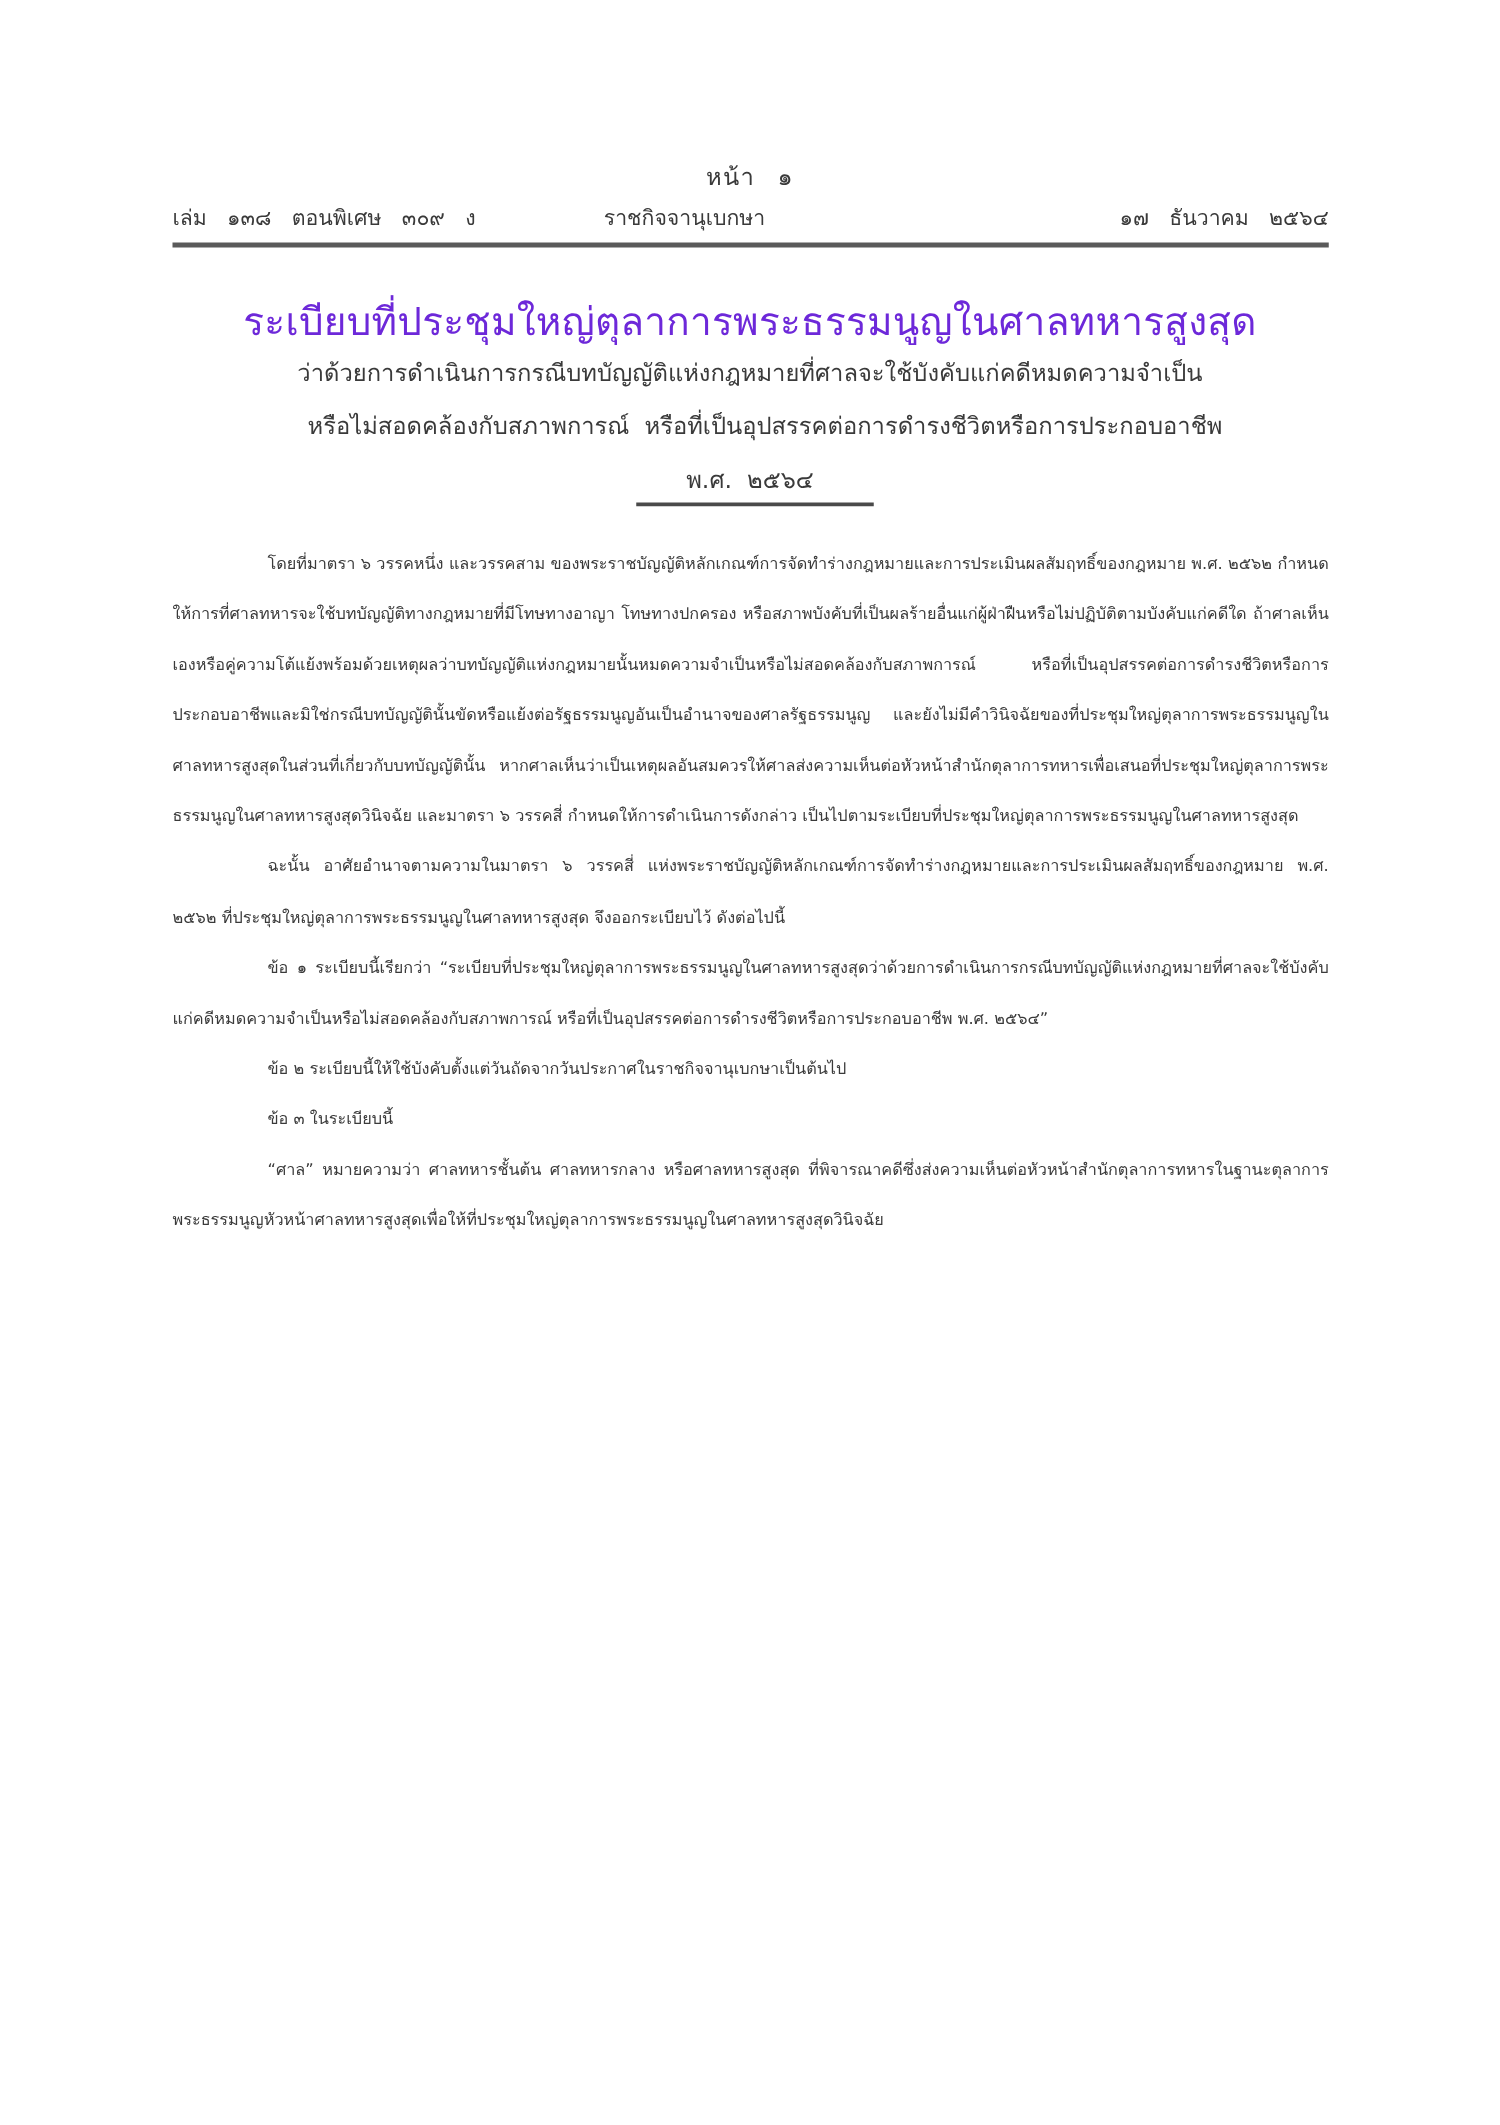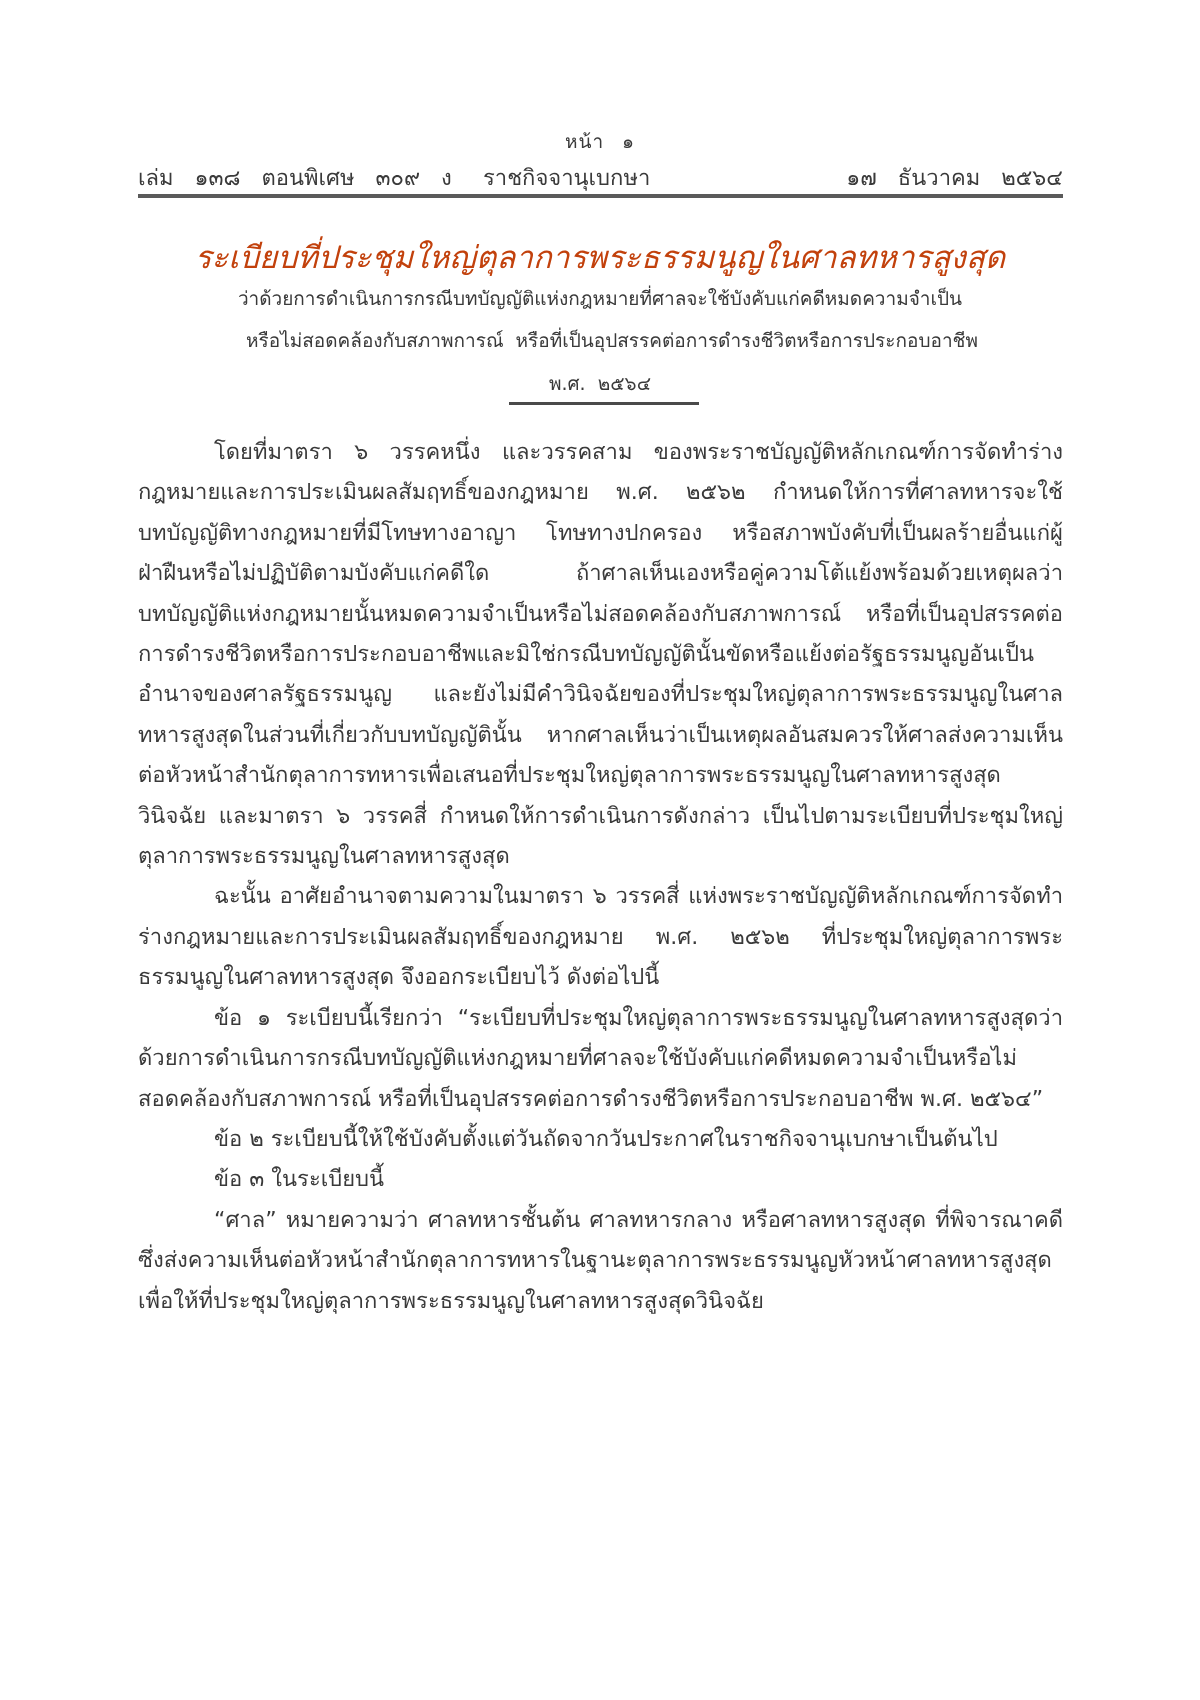--- a/index.html
+++ b/index.html
@@ -9,45 +9,45 @@
     color: #3a3a3a;
   }
   .page { position: absolute; left: 0; top: 0; width: 1072px; height: 1700px; }
   .page-num {
     position: absolute; left: 0; width: 1200px; top: 126px;
     text-align: center; font-size: 19px; letter-spacing: 1px;
   }
   .page-num .n { margin-left: 18px; }
   .header-row {
     position: absolute; left: 138px; width: 925px; top: 160px; height: 30px;
-    font-size: 22px;
+    font-size: 17px;
   }
   .header-row span { position: absolute; top: 0; white-space: nowrap; }
   .h-vol { left: 0; }
   .h-gazette { left: 345px; }
   .h-date { right: 0; }
   .rule-top {
     position: absolute; left: 138px; width: 925px; top: 194px; height: 4px; background: #5a5a5a;
   }
   .title {
     position: absolute; left: 0; width: 1200px; top: 232px; text-align: center;
-    font-size: 31px; color: #c2410c; letter-spacing: 0.2px; font-style: italic;
+    font-size: 31px; color: #6d28d9; letter-spacing: 0.2px;
   }
   .subtitle {
     position: absolute; left: 0; width: 1200px; text-align: center; font-size: 19px;
   }
   .sub1 { top: 283px; }
   .sub2 { top: 325px; }
   .year { top: 368px; }
   .rule-mid {
     position: absolute; left: 509px; width: 190px; top: 402px; height: 3px; background: #4a4a4a;
   }
   .body-text {
     position: absolute; left: 138px; width: 925px; top: 432px;
-    font-size: 22px; line-height: 40.4px;
+    font-size: 13px; line-height: 40.4px;
   }
   .body-text p { margin: 0; text-align: justify; text-align-last: left; }
   .indent { text-indent: 76px; }
 </style>
 </head>
 <body>
 
 <div class="page">
 
   <div class="page-num">

